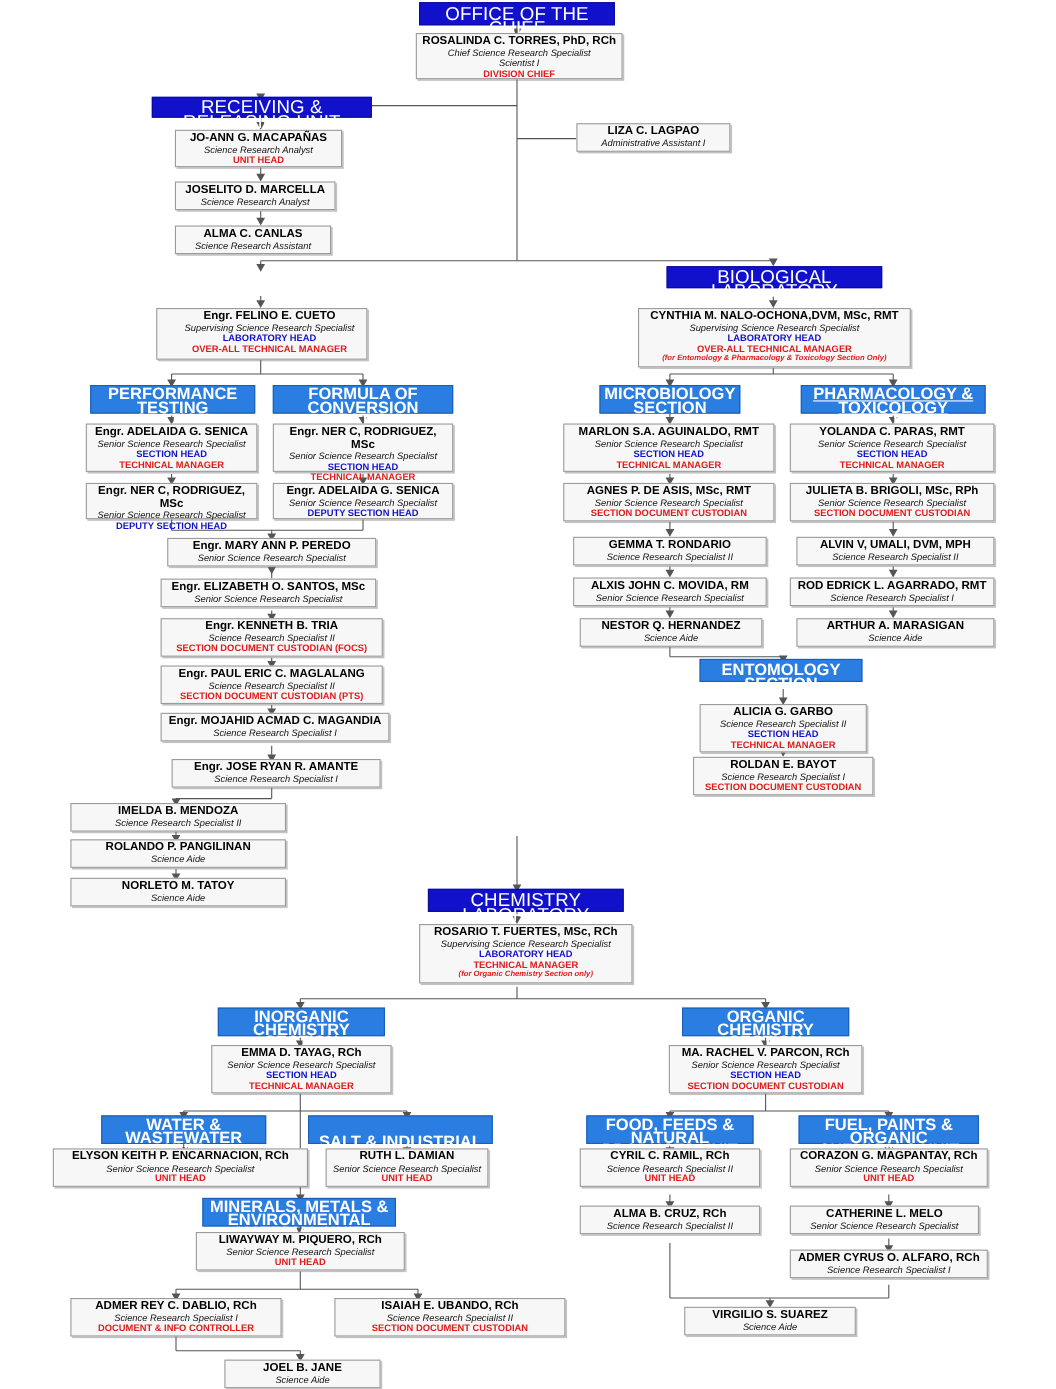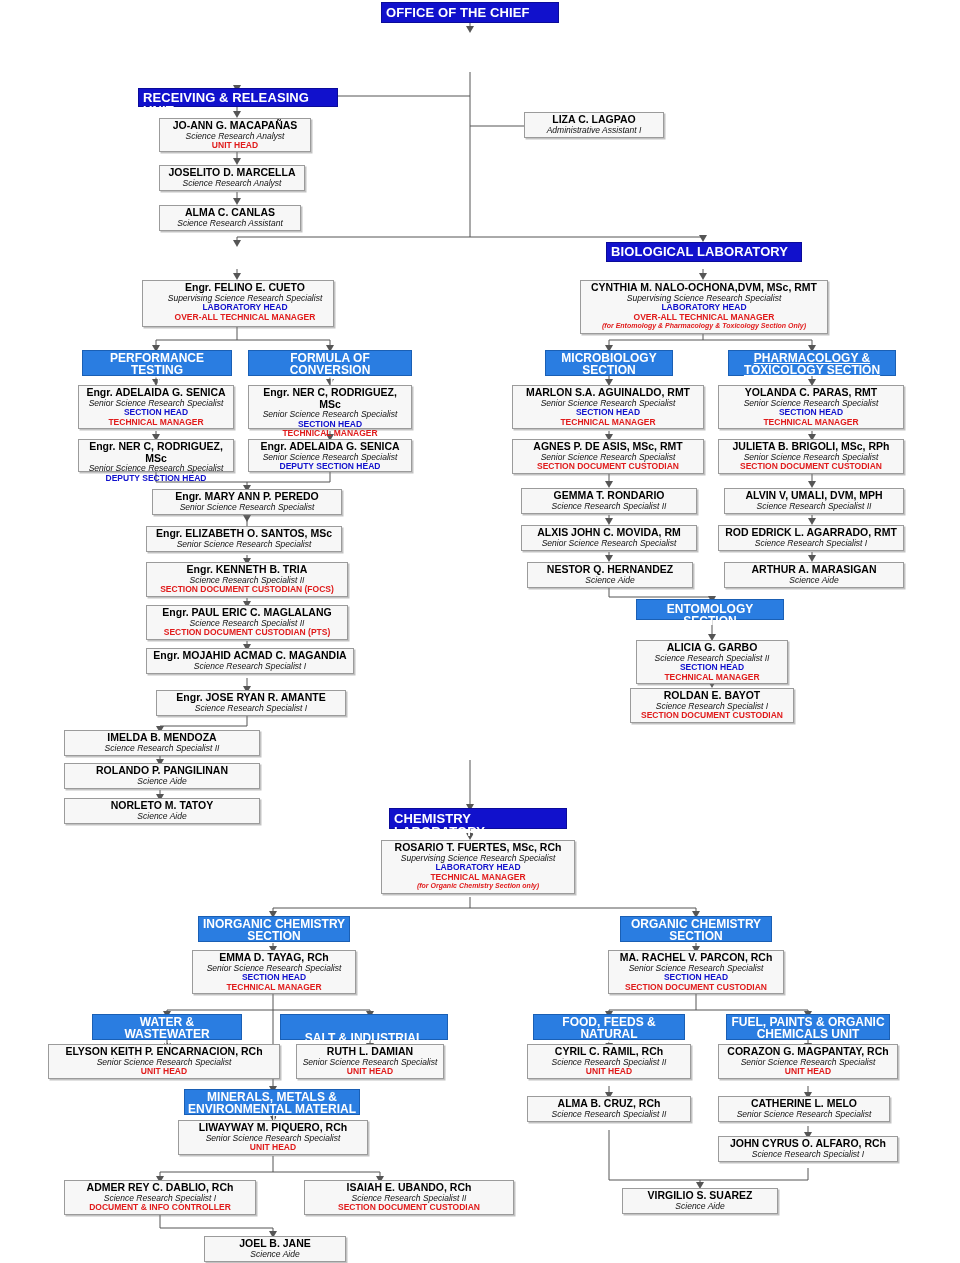--- a/index.html
+++ b/index.html
@@ -17,37 +17,37 @@
   #chart {
     position: relative;
     width: 960px;
     height: 1263px;
   }
   
   .hdr {
     position: absolute;
     background: #1111cc;
     color: #ffffff;
-    font-weight: bold;
-    text-align: left;
-    font-size: 13px;
+    font-weight: normal;
+    text-align: center;
+    font-size: 17px;
     line-height: 12.5px;
     padding: 2px 4px;
     box-sizing: border-box;
     border: 1px solid #0b0b99;
     letter-spacing: 0.1px;
   }
   
   .shdr {
     position: absolute;
     background: #2a7de1;
     color: #ffffff;
     font-weight: bold;
     text-align: center;
-    font-size: 12px;
+    font-size: 15px;
     line-height: 11.5px;
     padding: 2px 3px;
     box-sizing: border-box;
     border: 1px solid #1a5fb4;
   }
   
   .box {
     position: absolute;
     background: #f7f7f7;
     border: 1px solid #9b9b9b;
@@ -278,20 +278,26 @@
       <polygon points="808,1050 804,1043 812,1043"></polygon>
       <polygon points="609,1099 605,1092 613,1092"></polygon>
       <polygon points="808,1099 804,1092 812,1092"></polygon>
       <polygon points="808,1139 804,1132 812,1132"></polygon>
       <polygon points="700,1189 696,1182 704,1182"></polygon>
     </g>
   </svg>
 
   <div class="hdr" style="left:381px; top:2px; width:178px; height:21px; padding-top:4px;">OFFICE OF THE CHIEF</div>
 
+  <div class="box" style="left:378px; top:30px; width:188px; height:42px;">
+    <span class="nm">ROSALINDA C. TORRES, PhD, RCh</span>
+    <span class="ps">Chief Science Research Specialist</span>
+    <span class="ps">Scientist I</span>
+    <span class="rl2">DIVISION CHIEF</span>
+  </div>
 
   <div class="box" style="left:524px; top:112px; width:140px; height:26px;">
     <span class="nm">LIZA C. LAGPAO</span>
     <span class="ps">Administrative Assistant I</span>
   </div>
 
   <div class="hdr" style="left:138px; top:88px; width:200px; height:19px; padding-top:3px;">RECEIVING &amp; RELEASING UNIT</div>
 
   <div class="box" style="left:159px; top:118px; width:152px; height:34px;">
     <span class="nm">JO-ANN G. MACAPAÑAS</span>
@@ -562,21 +568,21 @@
     <span class="nm">ALMA B. CRUZ, RCh</span>
     <span class="ps">Science Research Specialist II</span>
   </div>
 
   <div class="box" style="left:718px; top:1096px; width:172px; height:26px;">
     <span class="nm">CATHERINE L. MELO</span>
     <span class="ps">Senior Science Research Specialist</span>
   </div>
 
   <div class="box" style="left:718px; top:1136px; width:180px; height:26px;">
-    <span class="nm">JOHN CYRUS O. ALFARO, RCh</span>
+    <span class="nm">ADMER CYRUS O. ALFARO, RCh</span>
     <span class="ps">Science Research Specialist I</span>
   </div>
 
   <div class="box" style="left:64px; top:1180px; width:192px; height:35px;">
     <span class="nm">ADMER REY C. DABLIO, RCh</span>
     <span class="ps">Science Research Specialist I</span>
     <span class="rl2">DOCUMENT &amp; INFO CONTROLLER</span>
   </div>
 
   <div class="box" style="left:288px; top:1180px; width:210px; height:35px;margin-left:16px;">

